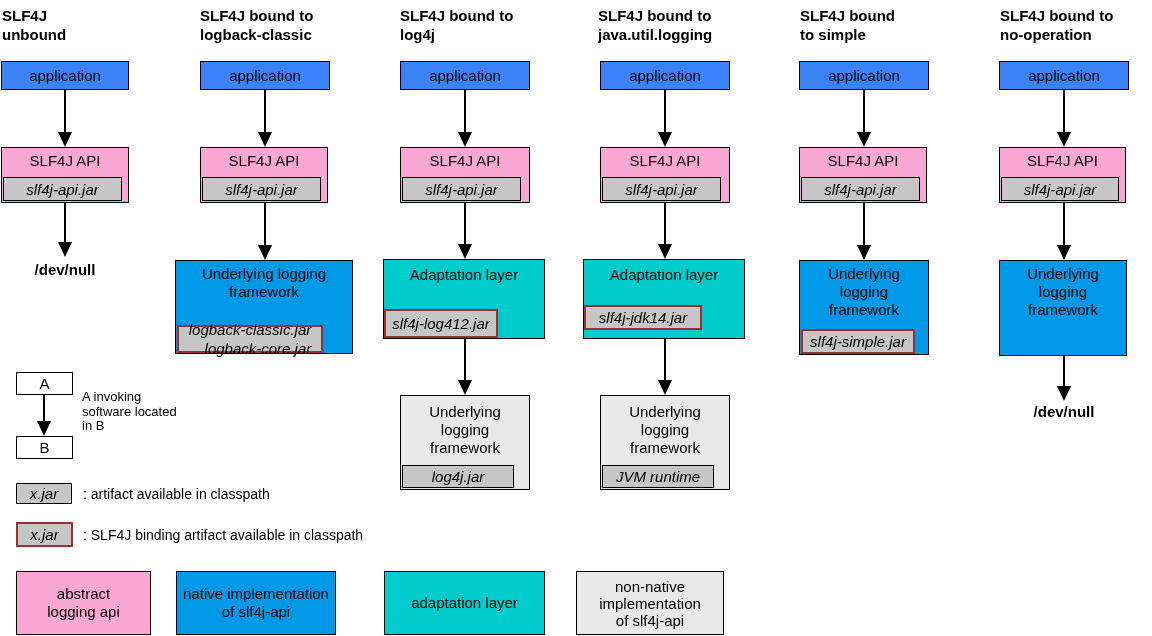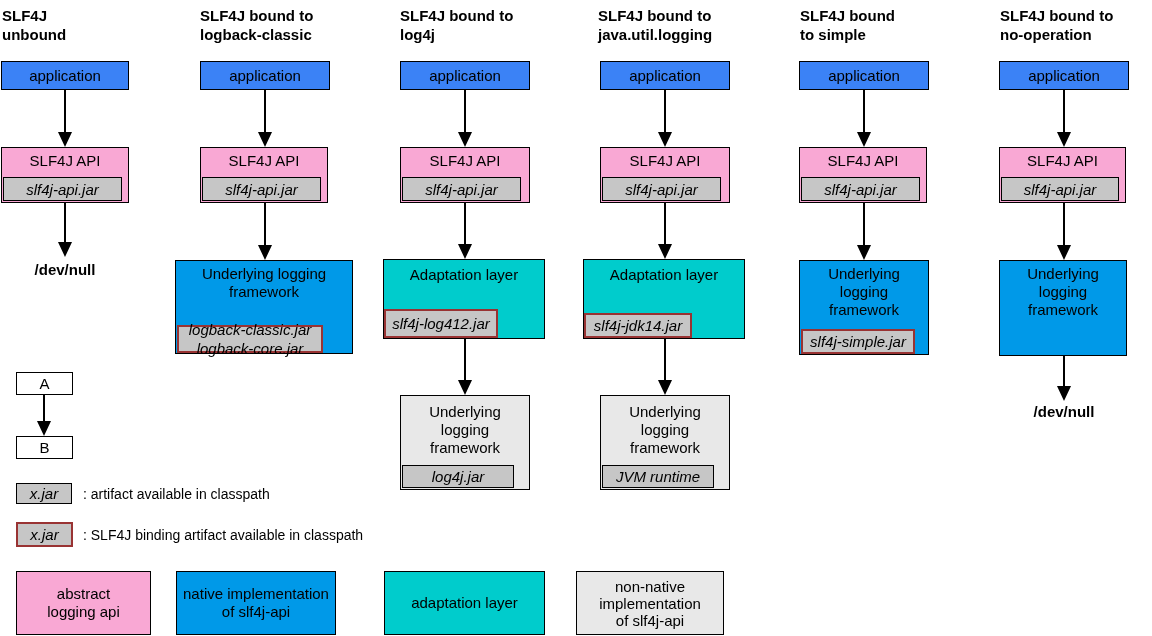--- a/index.html
+++ b/index.html
@@ -11,21 +11,21 @@
   .topalign{align-items:flex-start}
   .app{background:#3b82f6}
   .api{background:#f9a8d4}
   .blue{background:#0099e8}
   .teal{background:#00cccc}
   .gray{background:#e8e8e8}
   .white{background:#ffffff}
   .lbl{display:block;padding-top:4px;white-space:pre-line}
   .jar{position:absolute;box-sizing:border-box;background:#c6c6c6;border:1px solid #000;
        font-style:italic;font-size:15px;line-height:19px;display:flex;align-items:center;
-       justify-content:center;text-align:center;color:#000;white-space:pre-line}
+       justify-content:center;text-align:right;color:#000;white-space:pre-line}
   .jar.binding{border:2px solid #993333}
   .title{position:absolute;font-weight:bold;font-size:15px;line-height:19px;
          white-space:pre-line;color:#000}
   .devnull{position:absolute;font-weight:bold;font-size:15px;text-align:center;color:#000;width:100px}
   .arrow{position:absolute;display:flex;flex-direction:column;align-items:center;width:14px}
   .arrow .shaft{width:2px;flex:1;background:#000}
   .arrow .head{width:0;height:0;border-left:7px solid transparent;
                border-right:7px solid transparent;border-top:15px solid #000}
   .legend-text{position:absolute;font-size:13px;line-height:14.5px;white-space:pre-line;color:#000}
   .caption{position:absolute;font-size:14px;color:#000;white-space:nowrap}
@@ -114,21 +114,21 @@
   <div class="box api topalign" style="left:600px;top:147px;width:130px;height:56px">
     <span class="lbl">SLF4J API</span>
     <div class="jar" style="left:1px;bottom:1px;width:119px;height:24px">slf4j-api.jar</div>
   </div>
   <div class="arrow" style="left:658px;top:203px;height:56px">
       <div class="shaft"></div>
       <div class="head"></div>
     </div>
   <div class="box teal topalign" style="left:583px;top:259px;width:162px;height:80px">
     <span class="lbl" style="padding-top:6px">Adaptation layer</span>
-    <div class="jar binding" style="left:0;bottom:0;width:108px;height:25px">slf4j-jdk14.jar</div>
+    <div class="jar binding" style="left:0;bottom:8px;width:118px;height:25px">slf4j-jdk14.jar</div>
   </div>
   <div class="arrow" style="left:658px;top:339px;height:56px">
       <div class="shaft"></div>
       <div class="head"></div>
     </div>
   <div class="box gray topalign" style="left:600px;top:395px;width:130px;height:95px">
     <span class="lbl" style="padding-top:7px">Underlying
 logging
 framework</span>
     <div class="jar" style="left:1px;bottom:1px;width:112px;height:23px">JVM runtime</div>
@@ -181,20 +181,23 @@
       <div class="head"></div>
     </div>
   <div class="devnull" style="left:1014px;top:403px">/dev/null</div>
 
   <div class="box white" style="left:16px;top:372px;width:57px;height:23px">A</div>
   <div class="arrow" style="left:37px;top:395px;height:41px">
       <div class="shaft"></div>
       <div class="head"></div>
     </div>
   <div class="box white" style="left:16px;top:436px;width:57px;height:23px">B</div>
+  <div class="legend-text" style="left:82px;top:390px">A invoking
+software located
+in B</div>
 
   <div class="jar" style="left:16px;top:483px;width:56px;height:21px">x.jar</div>
   <div class="caption" style="left:83px;top:486px">: artifact available in classpath</div>
 
   <div class="jar binding" style="left:16px;top:522px;width:57px;height:25px">x.jar</div>
   <div class="caption" style="left:83px;top:527px">: SLF4J binding artifact available in classpath</div>
 
   <div class="box api" style="left:16px;top:571px;width:135px;height:64px">abstract
 logging api</div>
   <div class="box blue" style="left:176px;top:571px;width:160px;height:64px">native implementation

